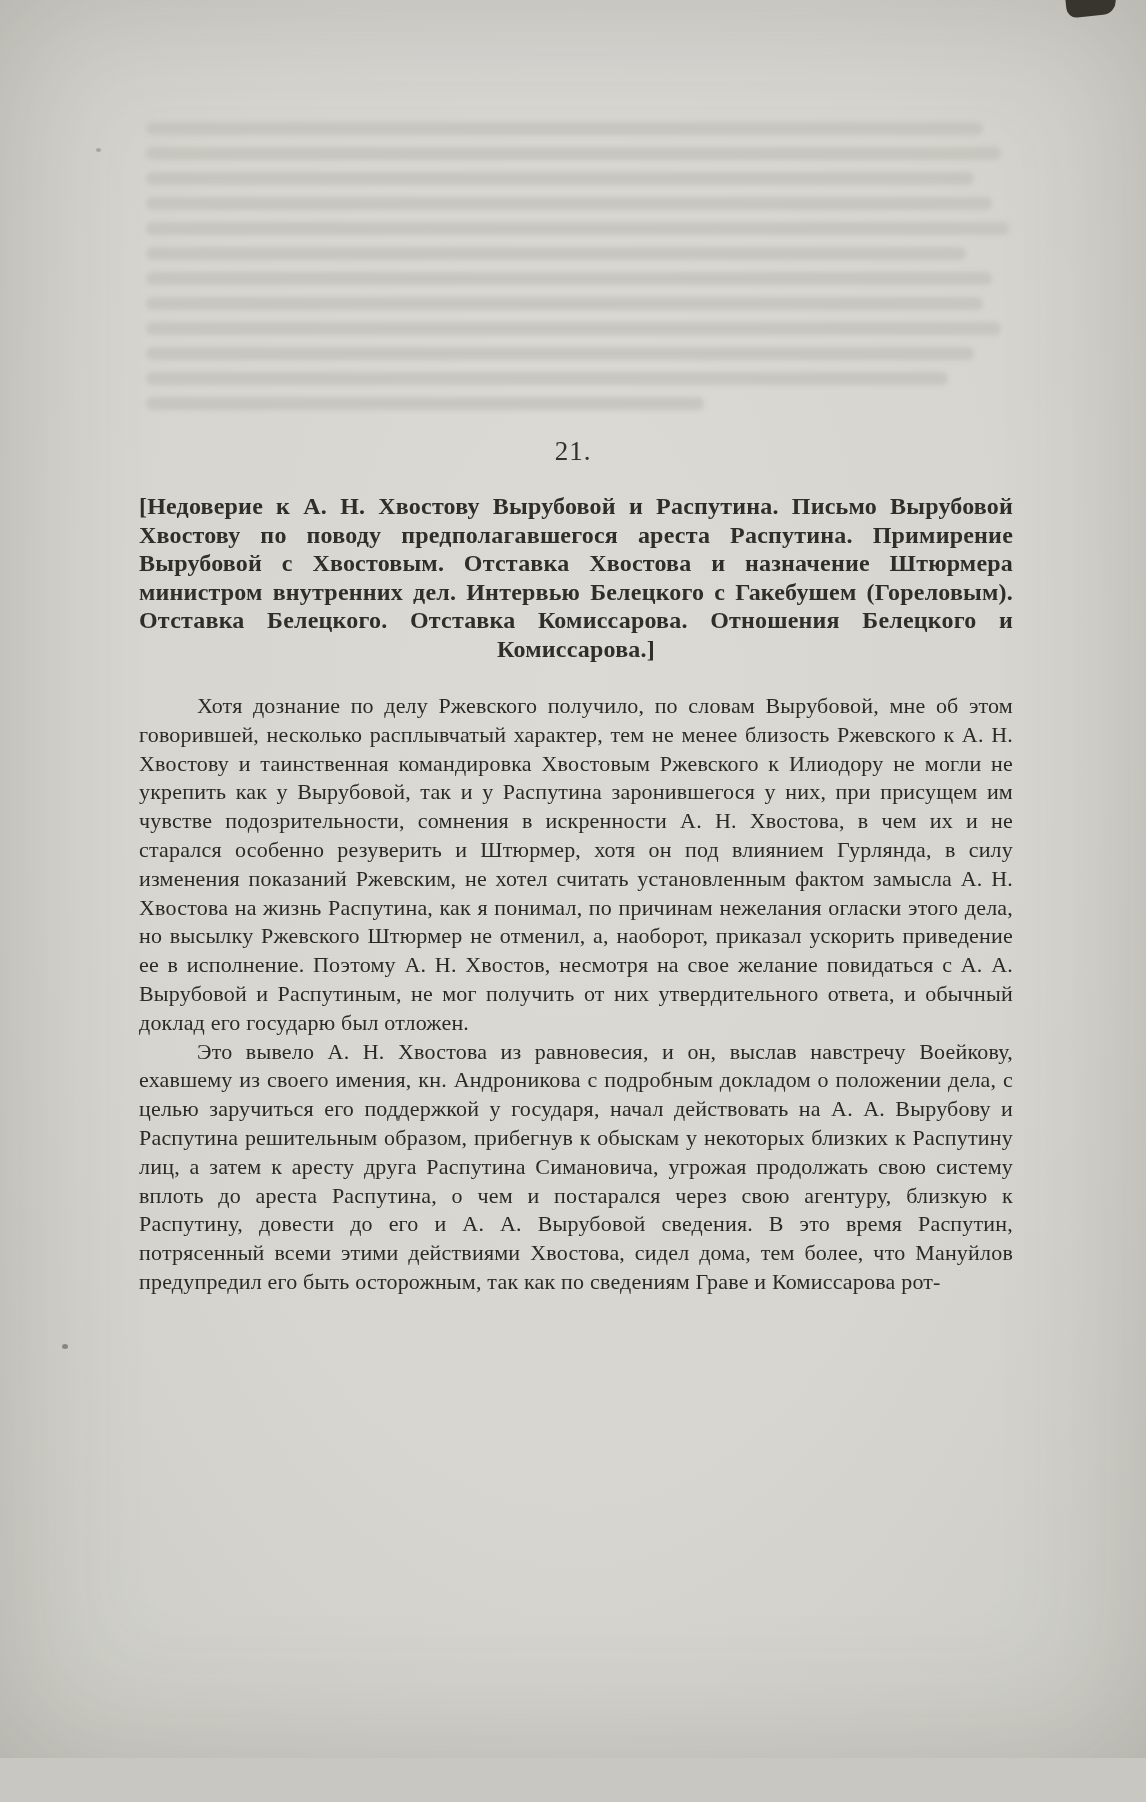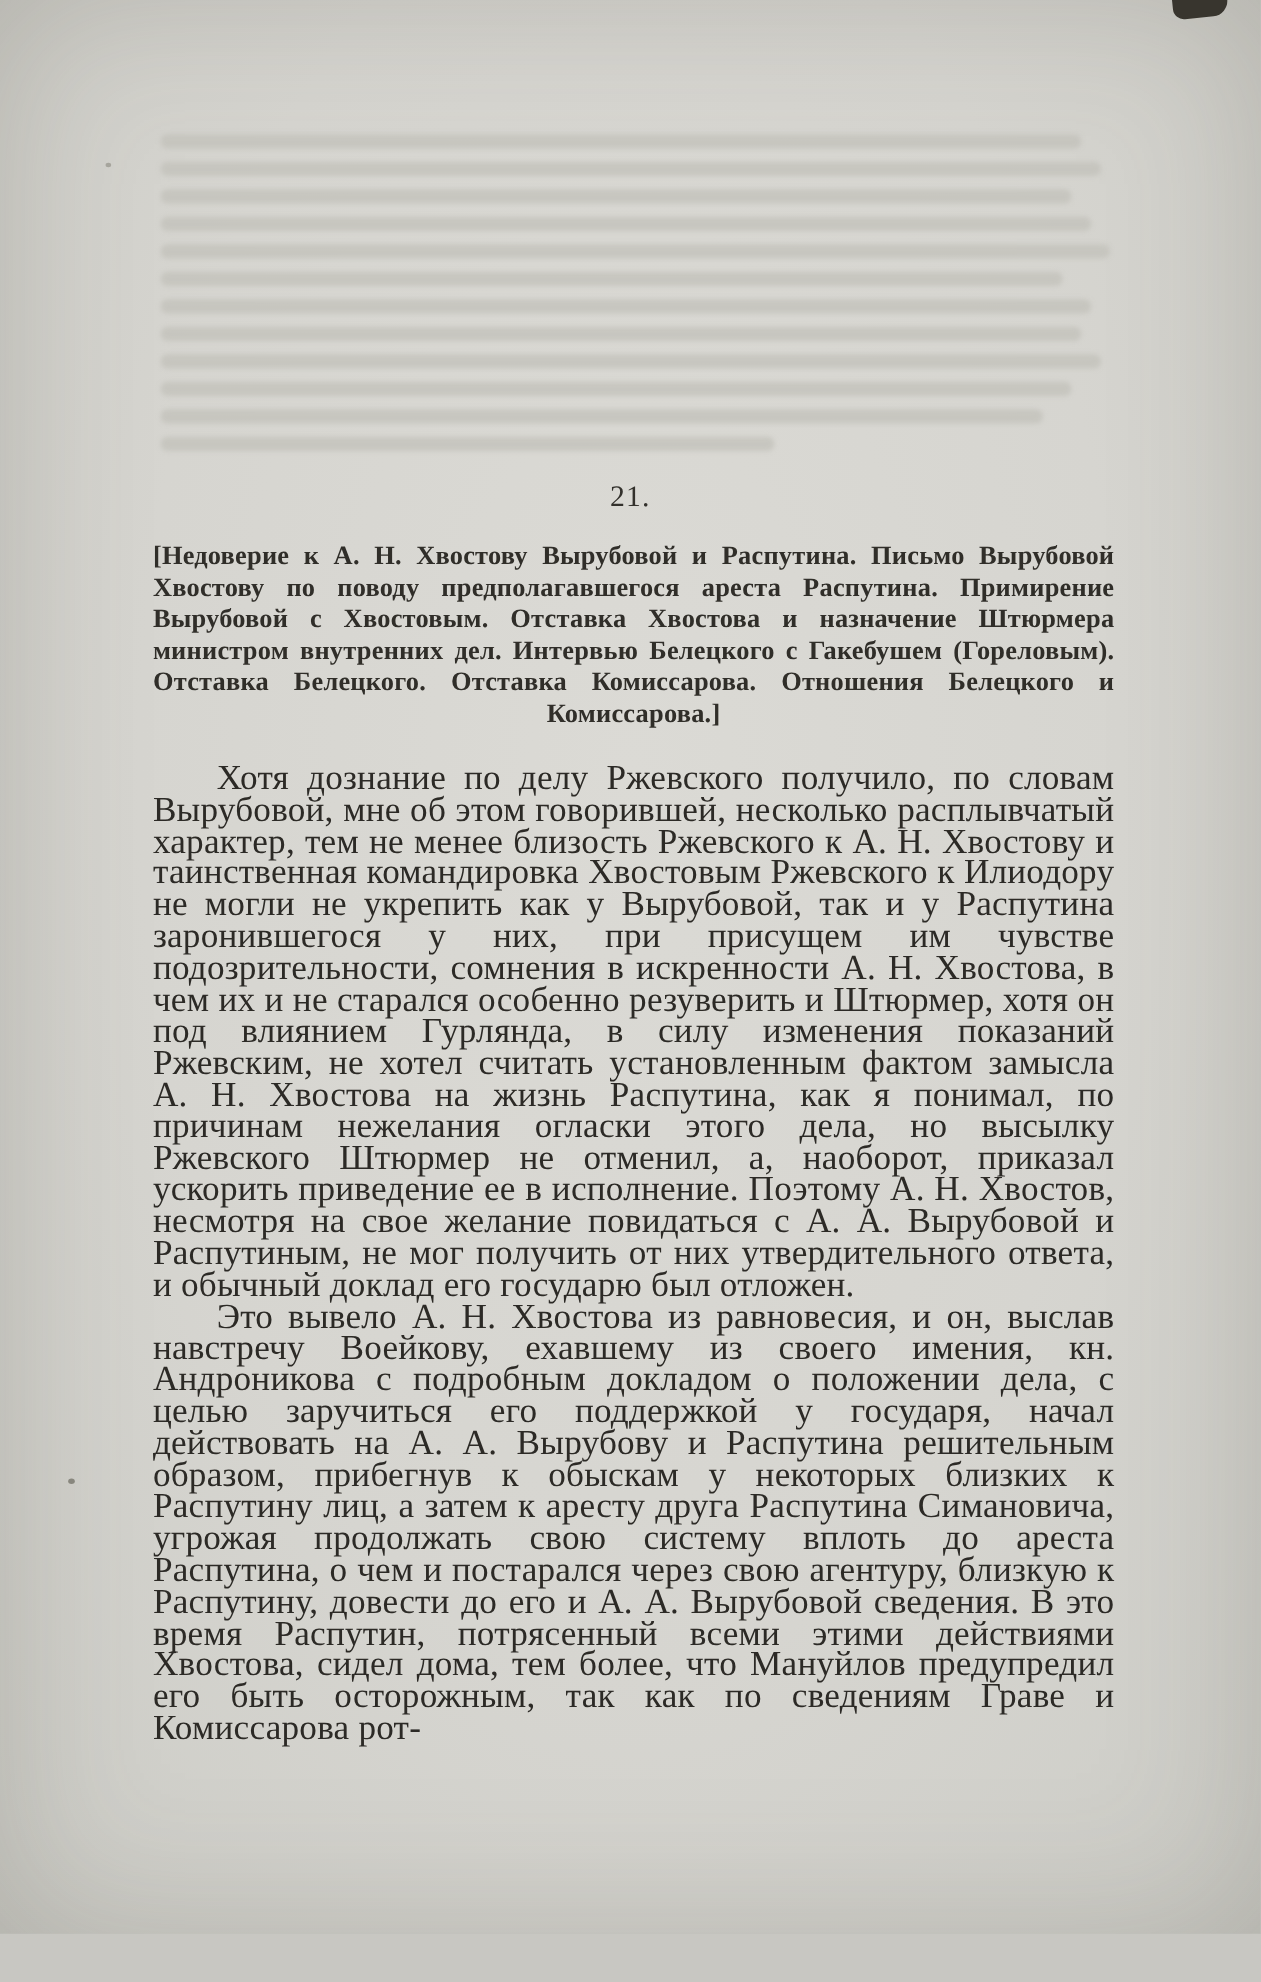--- a/index.html
+++ b/index.html
@@ -58,21 +58,21 @@
     text-align: justify;
     text-align-last: center;
     color: #302e29;
   }
 
   .body-text {
     position: absolute;
     top: 692px;
     left: 139px;
     width: 874px;
-    font-size: 32px;
+    font-size: 22px;
     line-height: 28.8px;
     letter-spacing: 0.2px;
     text-align: justify;
     color: #2c2a26;
   }
   .body-text p {
     margin: 0;
     text-indent: 58px;
   }
 

